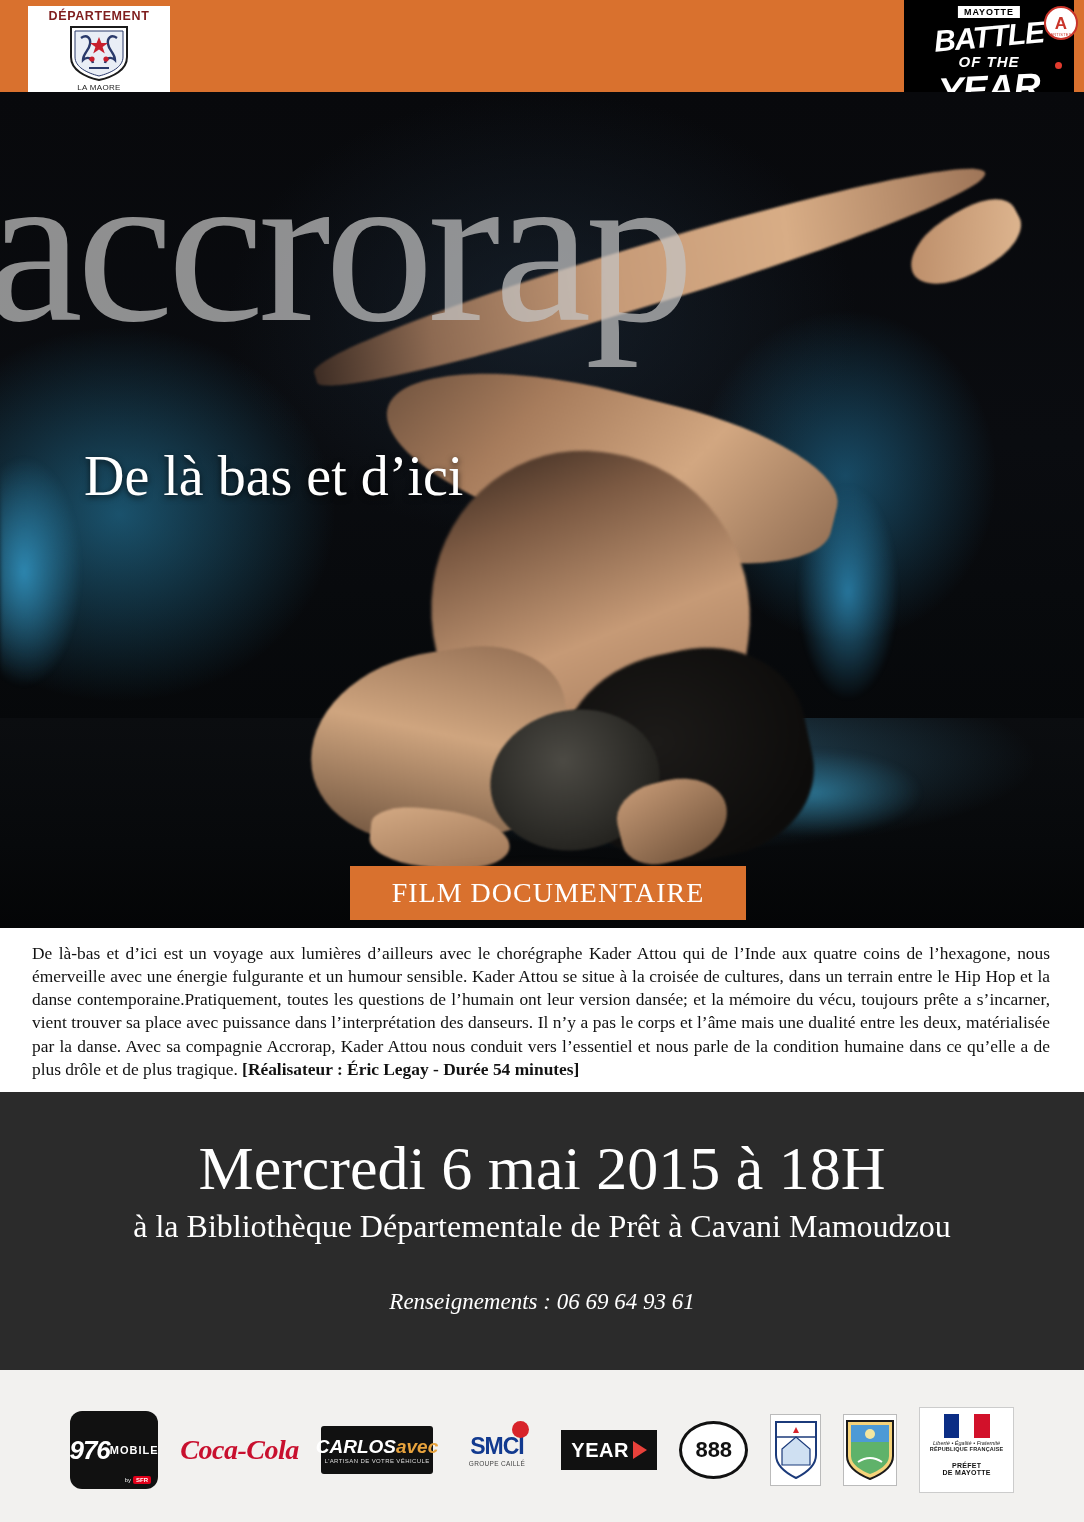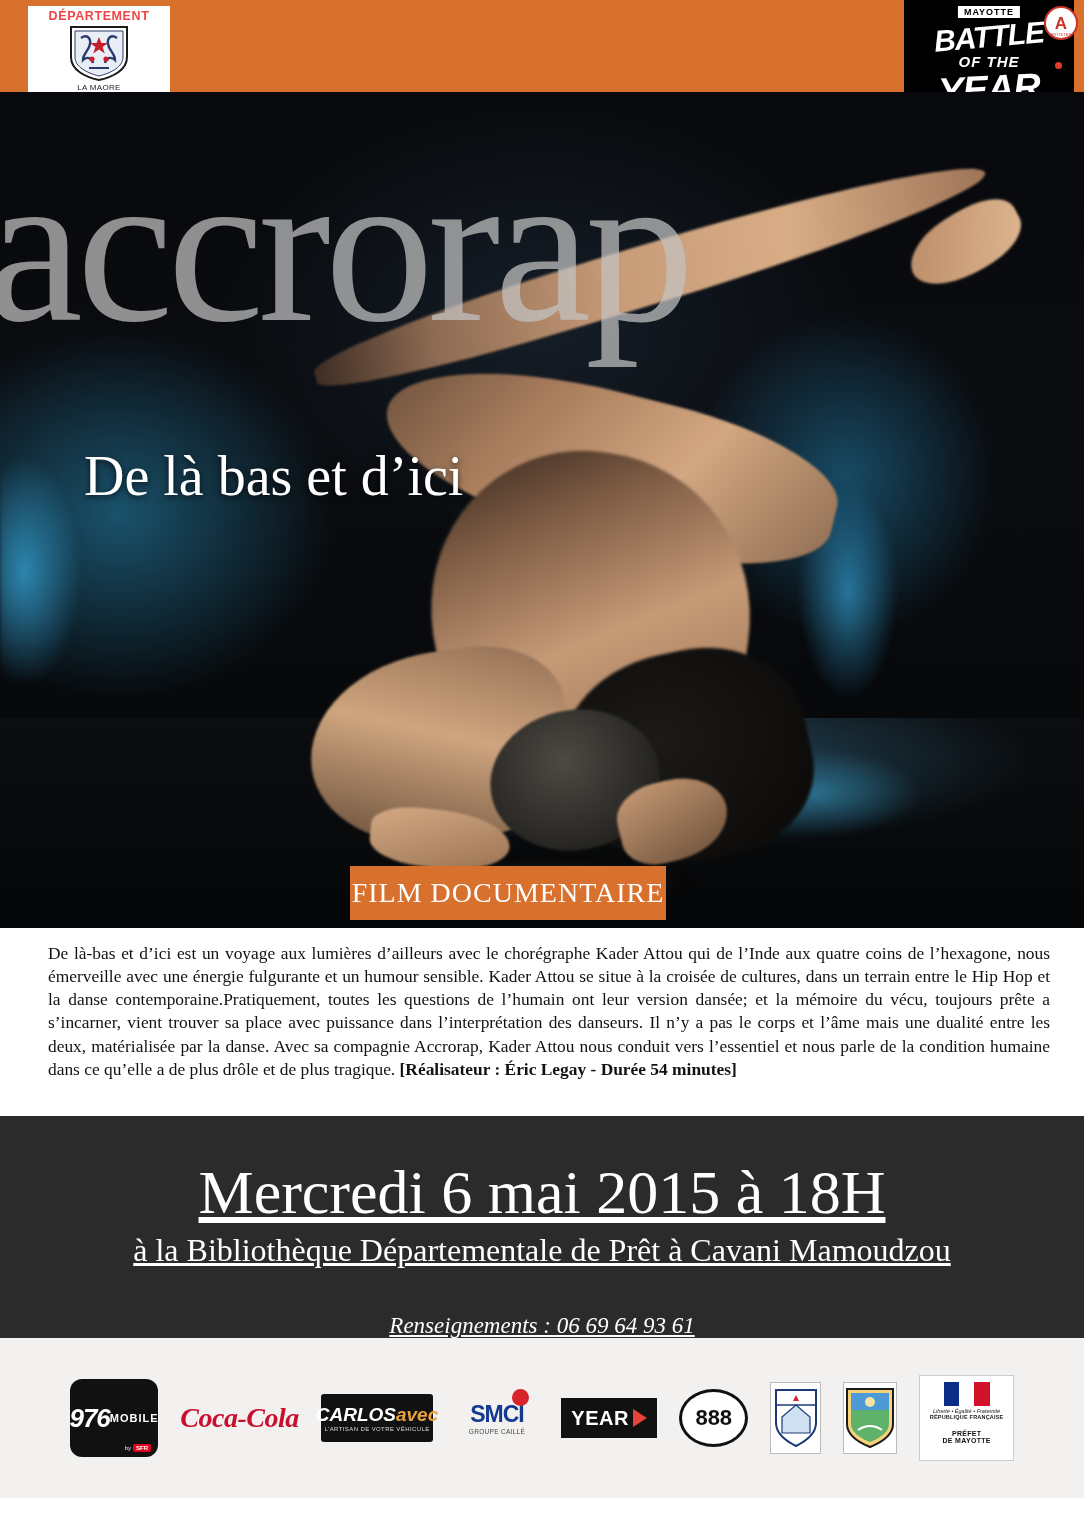--- a/index.html
+++ b/index.html
@@ -50,21 +50,21 @@
     align-items: center;
     justify-content: flex-start;
     padding-top: 3px;
     z-index: 5;
   }
   .dept-logo .dl-top {
     font-family: "Liberation Sans", sans-serif;
     font-weight: bold;
     font-size: 12.5px;
     letter-spacing: .6px;
-    color: #ef4444;
+    color: #7f1d1d;
   }
   .dept-shield {
     position: relative;
     width: 64px; height: 58px;
     margin: 1px 0 0 0;
   }
   .dept-shield svg { display: block; }
   .dept-logo .dl-sub {
     font-family: "Liberation Sans", sans-serif;
     font-size: 8px;
@@ -295,55 +295,54 @@
     position: absolute;
     left: 84px; top: 352px;
     font-family: "Liberation Serif", serif;
     font-size: 56px;
     color: #ffffff;
     text-shadow: 0 2px 6px rgba(0,0,0,.7);
   }
   .doc-badge {
     position: absolute;
     left: 350px; bottom: 8px;
-    width: 316px; height: 54px;
+    width: 396px; height: 54px;
     background: #d9712e;
     display: flex;
     align-items: center;
     justify-content: center;
     color: #ffffff;
     font-family: "Liberation Serif", serif;
     font-size: 28px;
     letter-spacing: 1px;
   }
 
   
   .synopsis {
     background: #ffffff;
-    padding: 14px 34px 12px 48px;
-    height: 188px;
+    padding: 14px 34px 12px 32px;
+    height: 164px;
   }
   .synopsis p {
     margin: 0;
     font-family: "Liberation Serif", serif;
     font-size: 17.4px;
     line-height: 1.33;
     color: #121212;
     text-align: justify;
   }
   .synopsis .credit { font-weight: bold; }
 
   
   .event {
     background: #2b2b2b;
-    height: 222px;
+    height: 278px;
     padding-top: 44px;
     text-align: center;
     color: #ffffff;
-    text-decoration: underline;
   }
   .event-date {
     font-family: "Liberation Serif", serif;
     font-size: 62px;
     line-height: 1.05;
     margin-bottom: 6px;
   }
   .event-place {
     font-family: "Liberation Serif", serif;
     font-size: 32px;

